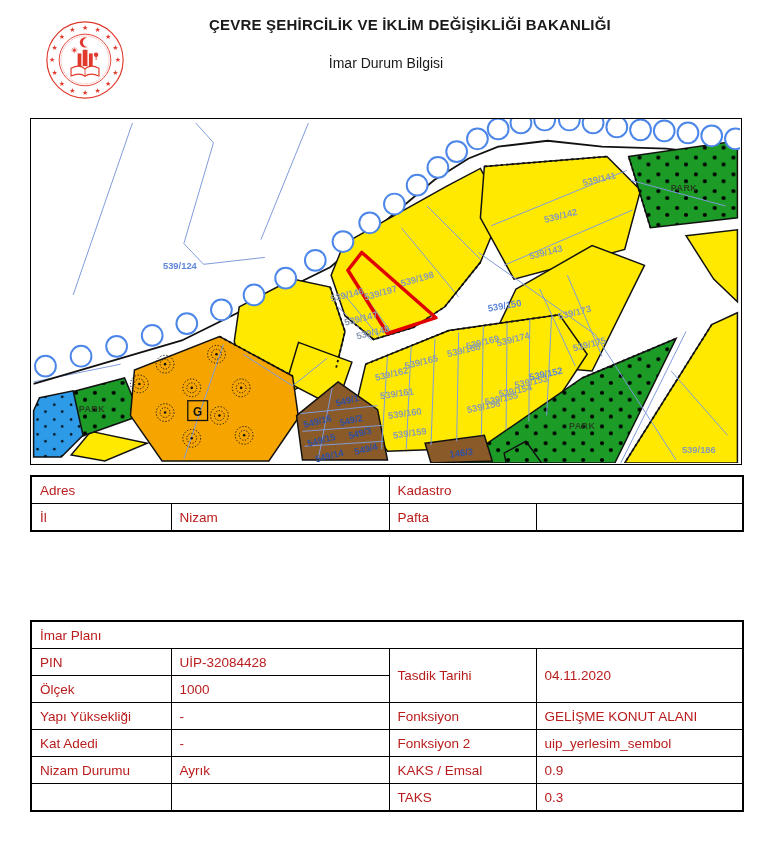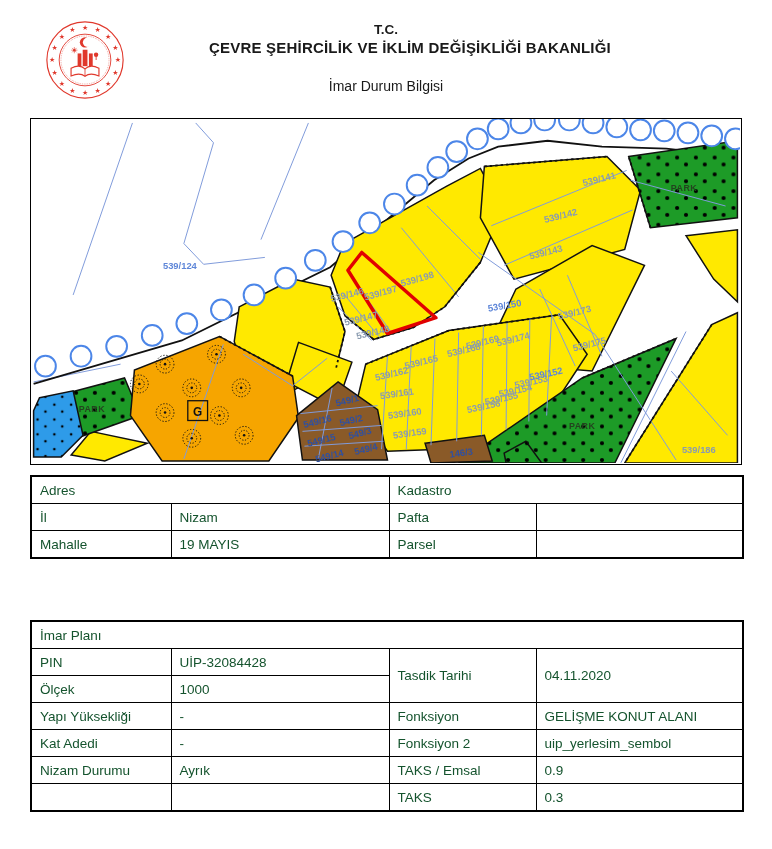--- a/index.html
+++ b/index.html
@@ -24,21 +24,21 @@
   .dash{stroke:#111;stroke-width:1.8;fill:none;stroke-dasharray:2.5 3;}
   .parcel{stroke:#111;stroke-width:1.5;}
   .py{fill:var(--c-yellow);}
   .po{fill:var(--c-orange);}
   .pb{fill:var(--c-brown);}
   .pbl{fill:var(--c-blue);}
   .chainc{fill:#fff;stroke:var(--c-chain);stroke-width:2;}
   .redp{fill:none;stroke:var(--c-red);stroke-width:3.5;stroke-linejoin:round;}
   
   table.doc{position:absolute;left:30px;width:712px;border-collapse:collapse;table-layout:fixed;
-            font-size:13.5px;color:#14532d;}
+            font-size:13.5px;color:#b91c1c;}
   table.doc td,table.doc th{border:1px solid #000;padding:0 0 0 8px;text-align:left;
             font-weight:normal;vertical-align:middle;overflow:hidden;white-space:nowrap;}
   table.doc{border:2px solid #000;}
   .t-adres{top:475px;}
   .t-adres td,.t-adres th{height:26px;}
   .t-imar{top:620px;}
   .t-imar td,.t-imar th{height:26px;margin-top:24px;}
   .t-bahce{top:816px;}
   .t-bahce td{height:27px;}
   td.vtop{vertical-align:top;padding-top:5px;}
@@ -84,21 +84,20 @@
       </g>
       <g fill="#E0382C">
         <circle cx="63.5" cy="43.5" r="2.7"></circle>
           <rect x="63" y="45.5" width="1.1" height="4.5"></rect>
       </g>
       <path d="M33,60 C40,56.5 46.5,57.5 50,60.8 C53.5,57.5 60,56.5 67,60 L67,69.5 C60,66.5 54,66.8 50,69.8 C46,66.8 40,66.5 33,69.5 Z" fill="#fff" stroke="#E0382C" stroke-width="1.4"></path>
       <path d="M50,60.8 L50,69.8" stroke="#E0382C" stroke-width="1" fill="none"></path>
     </g>
   </svg>
   <div class="hdr">
-    <div class="tc">T.C.</div>
     <div class="ministry">ÇEVRE ŞEHİRCİLİK VE İKLİM DEĞİŞİKLİĞİ BAKANLIĞI</div>
     <div class="subtitle">İmar Durum Bilgisi</div>
   </div>
 
   <div class="mapbox">
     <svg viewBox="0 0 712 348" width="709" height="344">
       <defs>
         <pattern id="gdots" width="19" height="17" patternUnits="userSpaceOnUse">
           <circle cx="5" cy="5" r="2.1" fill="#000"></circle>
             <circle cx="14" cy="12" r="2.1" fill="#000"></circle>
@@ -279,26 +278,20 @@
         <tr>
       <th colspan="2">Adres</th>
       <th colspan="2">Kadastro</th>
     </tr>
     <tr>
       <td>İl</td>
       <td>Nizam</td>
       <td>Pafta</td>
       <td></td>
     </tr>
-    <tr>
-      <td>Mahalle</td>
-      <td>19 MAYIS</td>
-      <td>Parsel</td>
-      <td></td>
-    </tr>
   </tbody>
     </table>
 
   <table class="doc t-imar">
     <colgroup>
         <col style="width:140px">
         <col style="width:218px">
         <col style="width:147px">
         <col style="width:207px">
       </colgroup>
@@ -324,21 +317,21 @@
     </tr>
     <tr>
       <td>Kat Adedi</td>
       <td>-</td>
       <td>Fonksiyon 2</td>
       <td>uip_yerlesim_sembol</td>
     </tr>
     <tr>
       <td>Nizam Durumu</td>
       <td>Ayrık</td>
-      <td>TAKS / Emsal</td>
+      <td>KAKS / Emsal</td>
       <td>0.9</td>
     </tr>
     <tr>
       <td></td>
       <td></td>
       <td>TAKS</td>
       <td>0.3</td>
     </tr>
   </tbody>
     </table>

